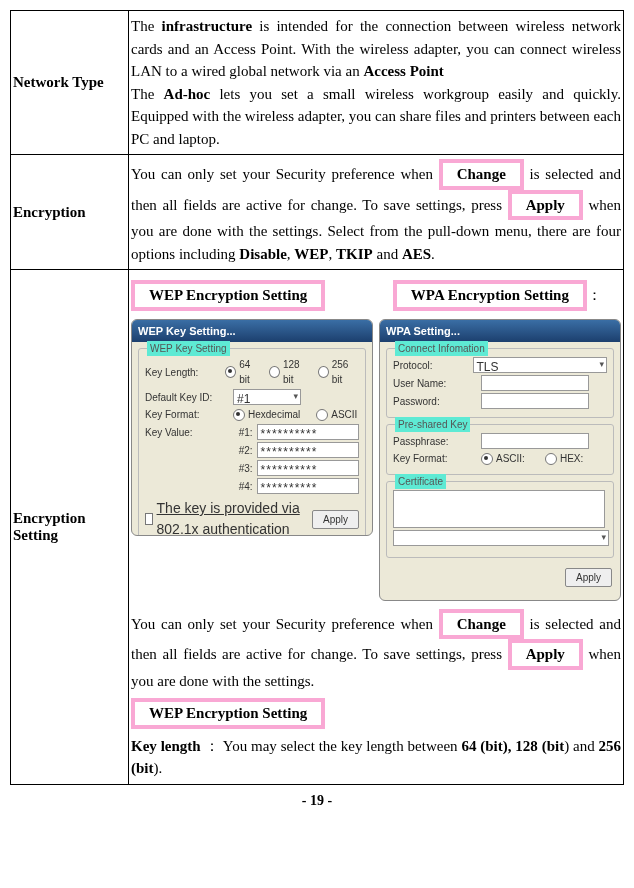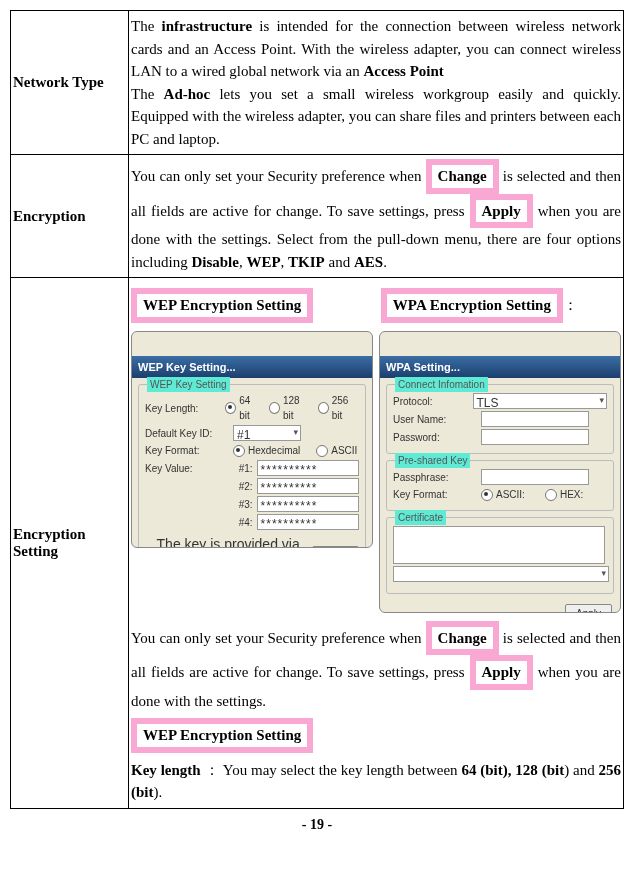--- a/index.html
+++ b/index.html
@@ -22,22 +22,22 @@
   table.main td.label {
     font-weight: bold;
     width: 118px;
     vertical-align: middle;
   }
   .desc {
     text-align: justify;
     line-height: 1.5;
   }
   .boxed {
-    border: 6px solid #f9a8d4;
-    padding: 0 6px;
+    border: 4px solid #f9a8d4;
+    padding: 0 14px;
     font-weight: bold;
     display: inline-block;
   }
   b { font-weight: bold; }
   .page-num {
     text-align: center;
     font-weight: bold;
     margin-top: 8px;
     font-size: 14px;
   }
@@ -58,21 +58,20 @@
     overflow: hidden;
   }
   .dialog.wep { width: 240px; height: 215px; }
   .dialog.wpa { width: 240px; height: 280px; }
   .titlebar {
     background: linear-gradient(#3a6ea5, #1c3f6e);
     color: #fff;
     font-weight: bold;
     padding: 3px 6px;
     font-size: 11px;
-    margin-top: 24px;
   }
   .group {
     border: 1px solid #bbb;
     margin: 6px;
     padding: 6px 6px 6px 6px;
     border-radius: 3px;
     position: relative;
   }
   .group-title {
     position: absolute;

